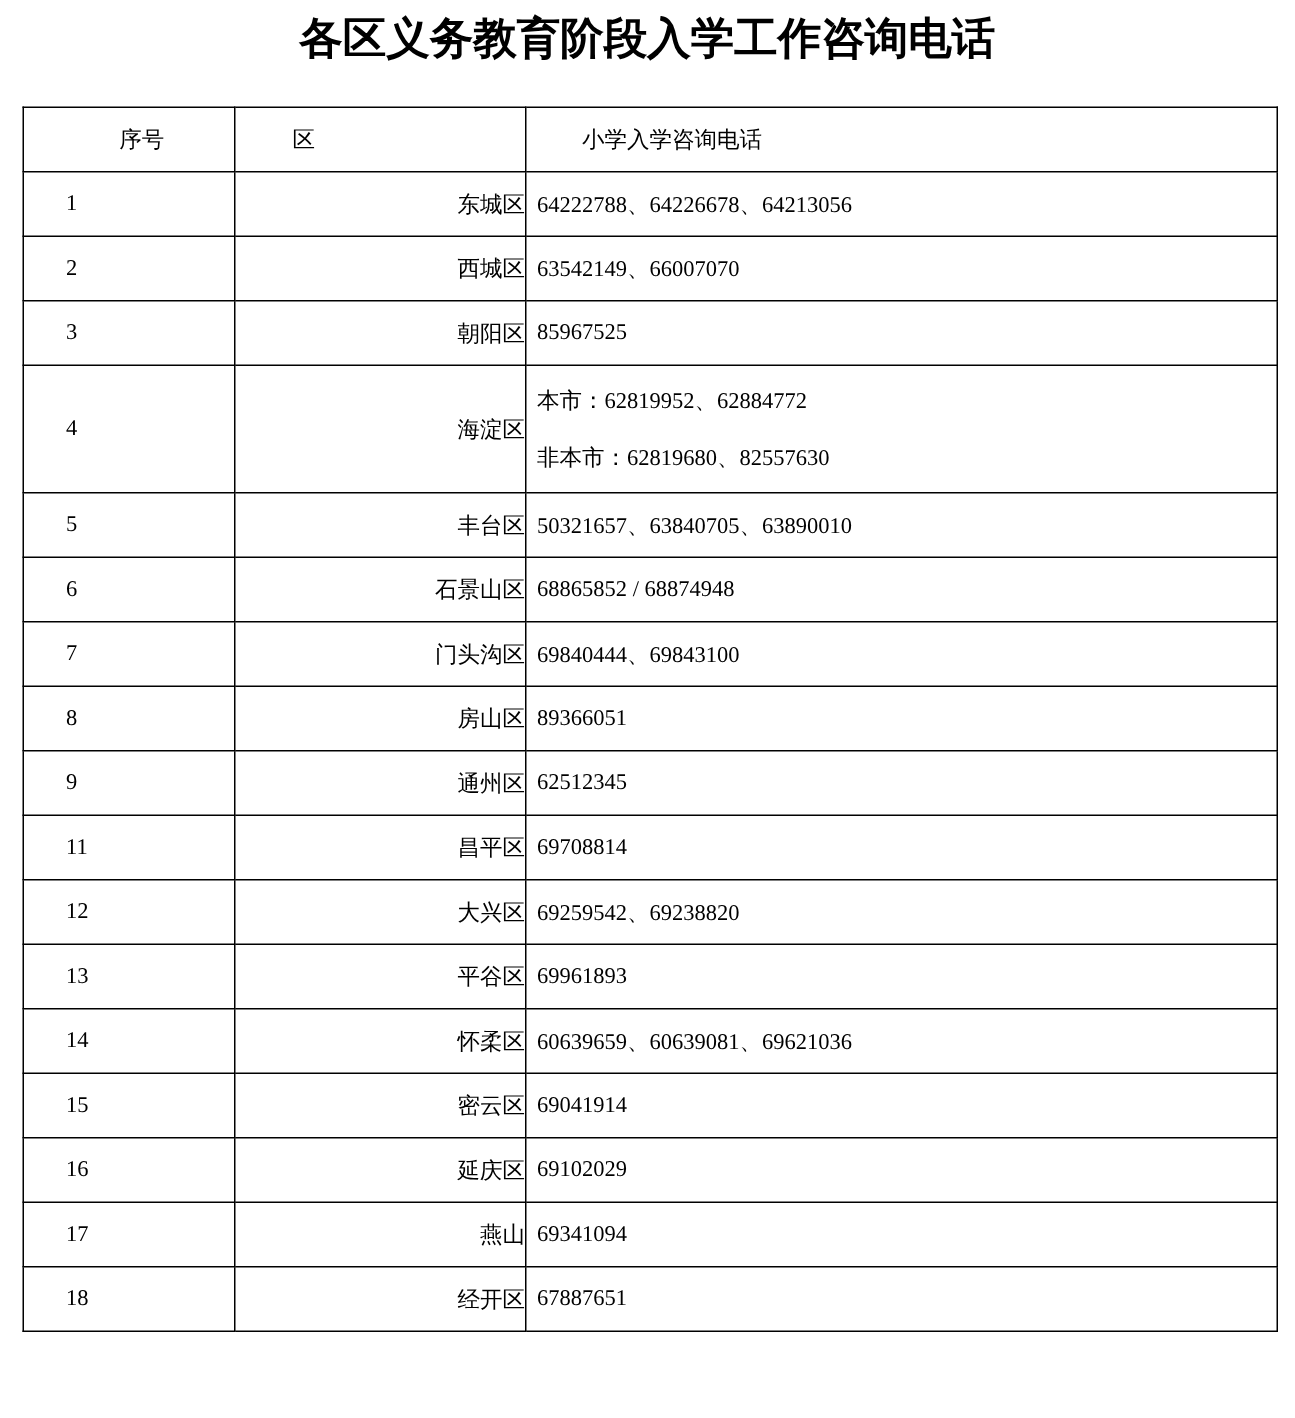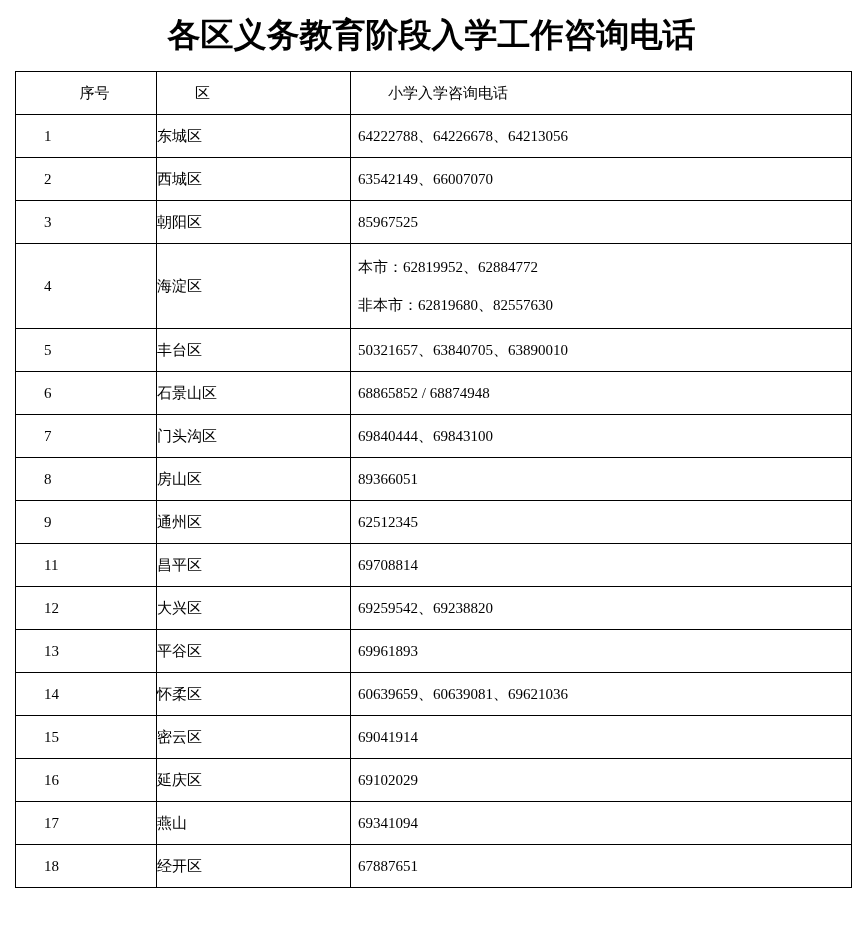--- a/index.html
+++ b/index.html
@@ -1,31 +1,31 @@
 <!DOCTYPE html>
 <html><head>
 <meta charset="utf-8">
 <style>
   html, body { margin: 0; padding: 0; background: #ffffff; }
   body { width: 863px; height: 945px; position: relative; overflow: hidden;
          font-family: "Liberation Serif", "DejaVu Serif", serif; color: #000; }
-  .title { position: absolute; top: 15px; left: 0; width: 863px; text-align: center;
+  .title { position: absolute; top: 5px; left: 0; width: 863px; text-align: center;
            font-family: "DejaVu Serif", "Liberation Serif", serif; font-weight: bold;
-           font-size: 33px; letter-spacing: 0px; line-height: 40px; }
+           font-size: 29px; letter-spacing: 0px; line-height: 40px; }
   table { position: absolute; left: 15px; top: 71px; border-collapse: collapse;
           table-layout: fixed; width: 836px; }
   td { border: 1px solid #000; padding: 0; font-size: 15px; vertical-align: middle;
        height: 42px; }
   col.c1 { width: 141px; } col.c2 { width: 194px; } col.c3 { width: 501px; }
   .hdr td { height: 42px; font-family: "DejaVu Sans", "Liberation Sans", sans-serif; font-size: 15px; }
   .h1 { padding-left: 17px; text-align: center; }
   .h2 { padding-left: 38px; }
   .h3 { padding-left: 37px; }
   .num { padding-left: 28px; }
-  .dist { text-align: left; font-family: "DejaVu Sans", "Liberation Sans", sans-serif; font-size: 15px; }
+  .dist { text-align: right; font-family: "DejaVu Sans", "Liberation Sans", sans-serif; font-size: 15px; }
   .phone { padding-left: 7px; }
   .tall td { height: 84px; }
   .line2 { margin-top: 19px; }
   .cjk { font-family: "DejaVu Sans", "Liberation Sans", sans-serif; }
 </style>
 </head>
 <body>
 
 <div class="title">各区义务教育阶段入学工作咨询电话</div>
 

